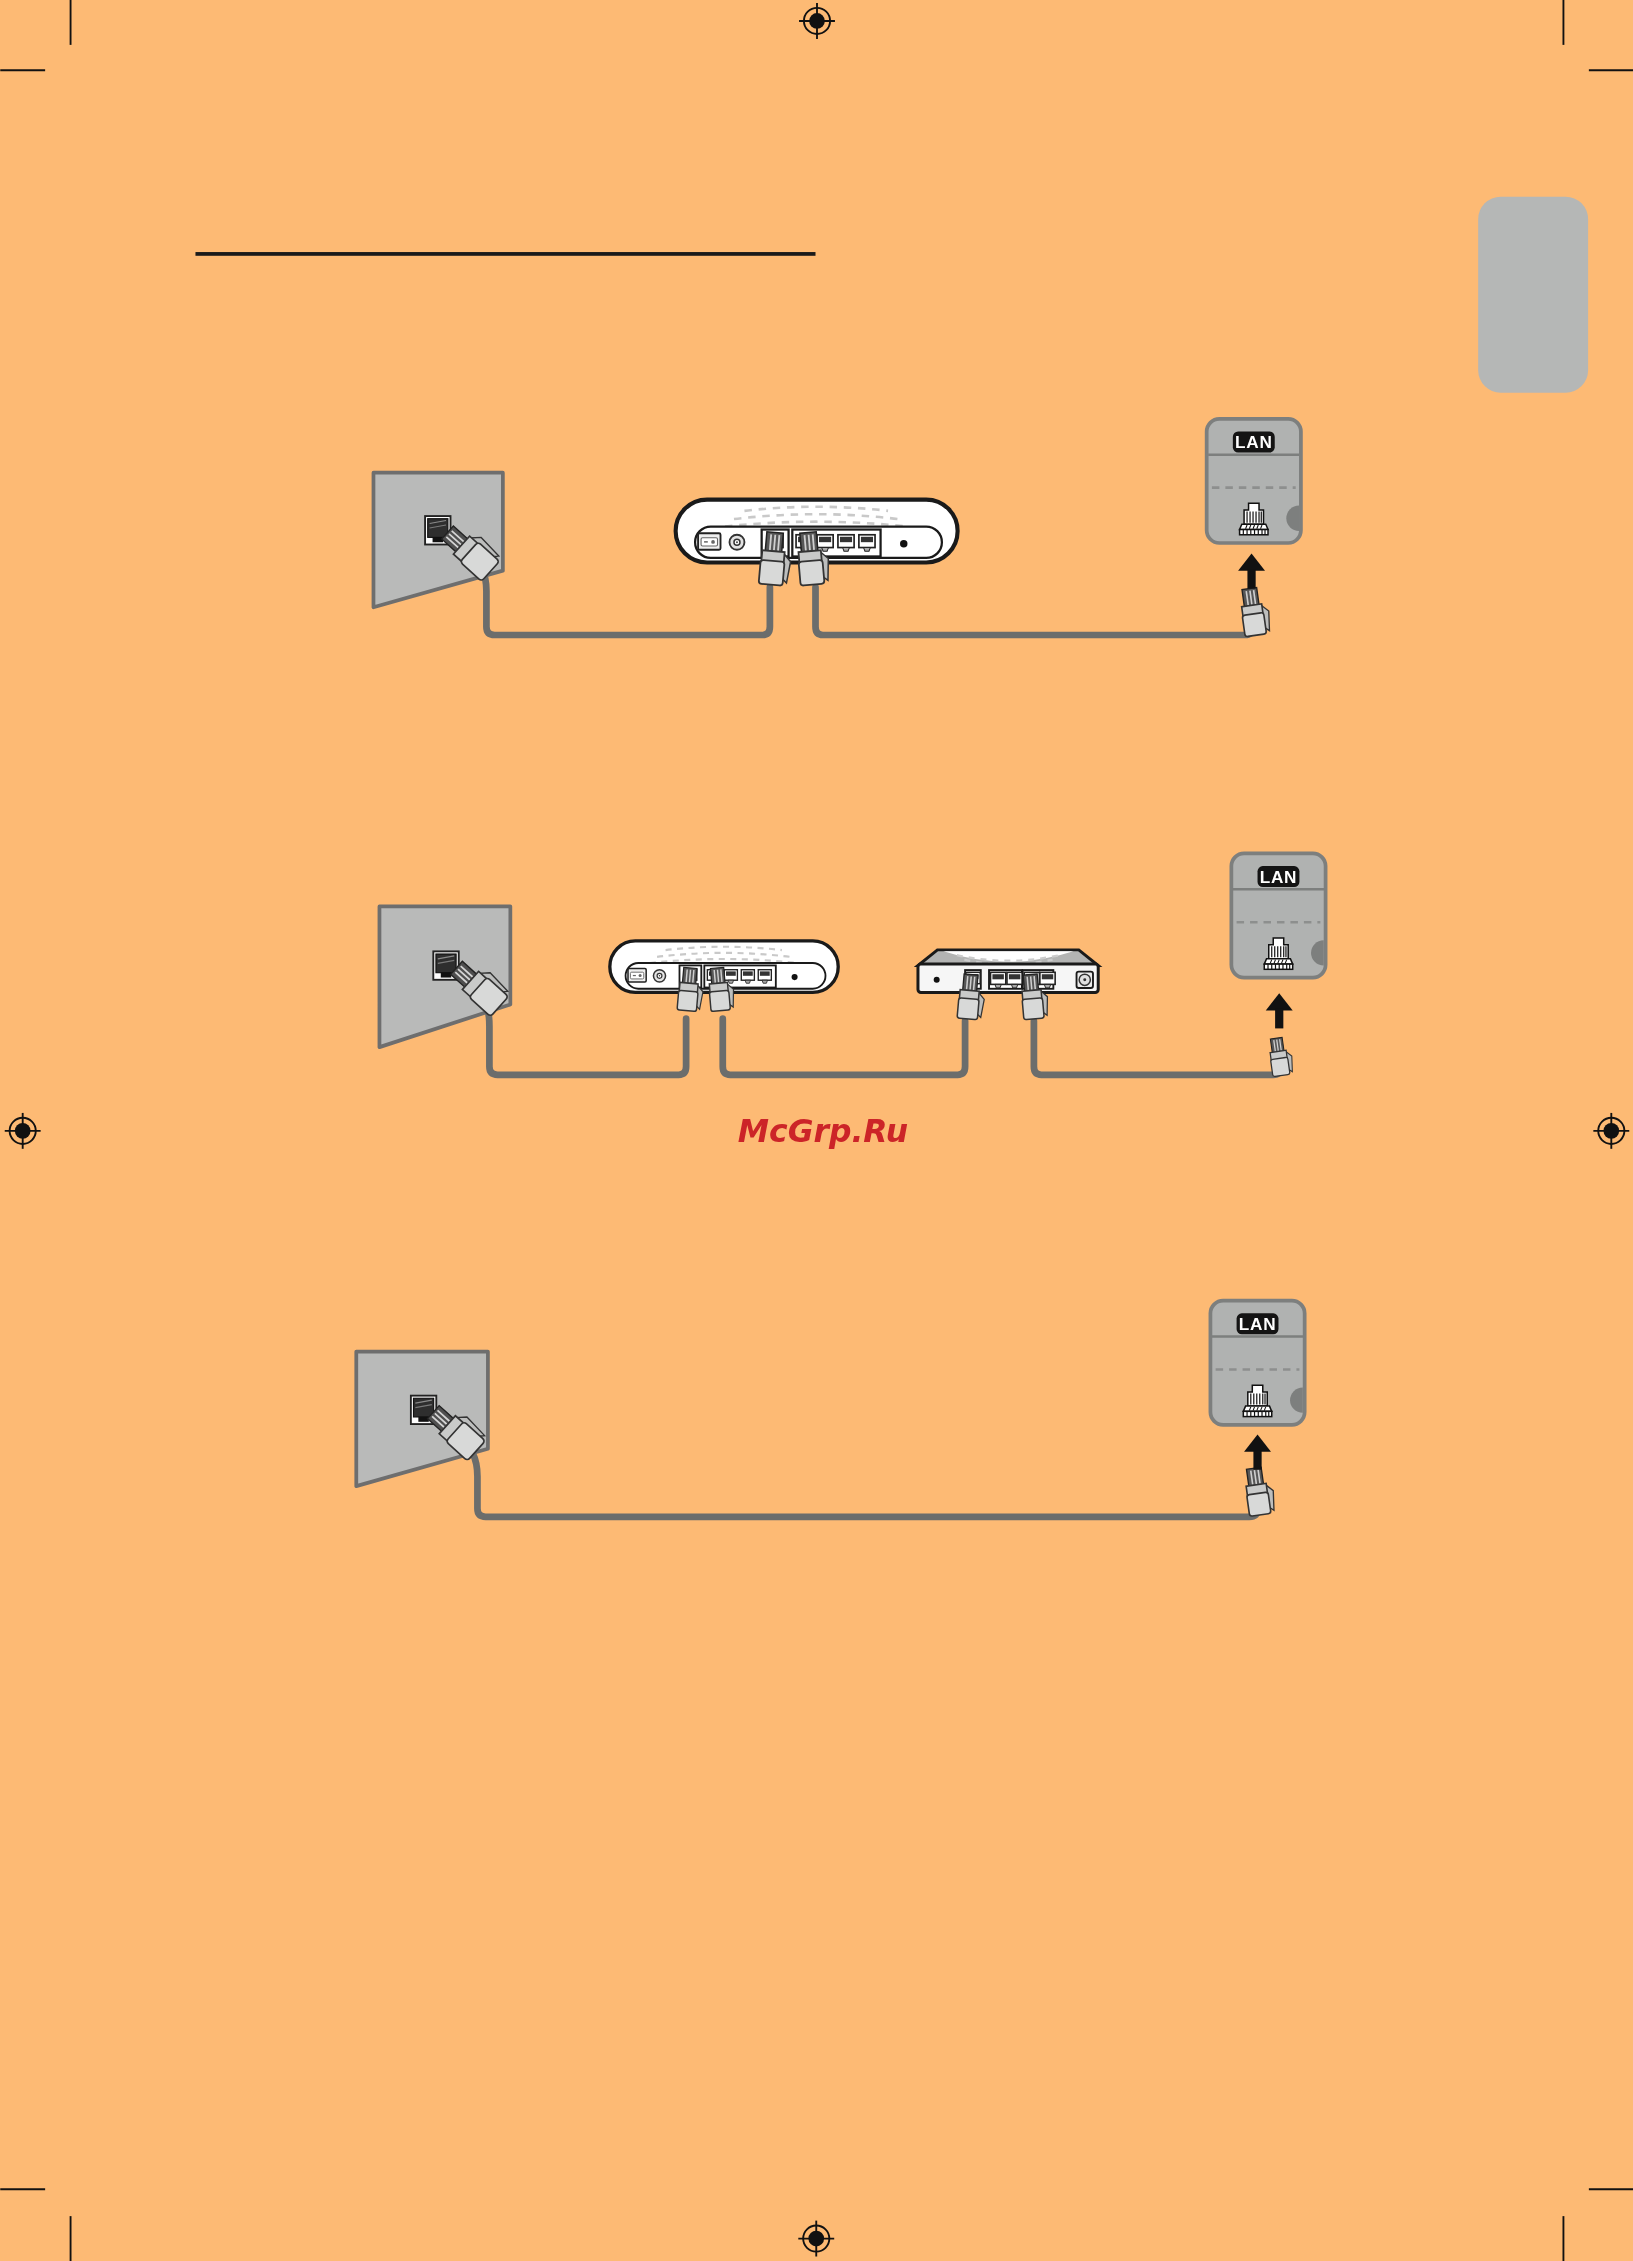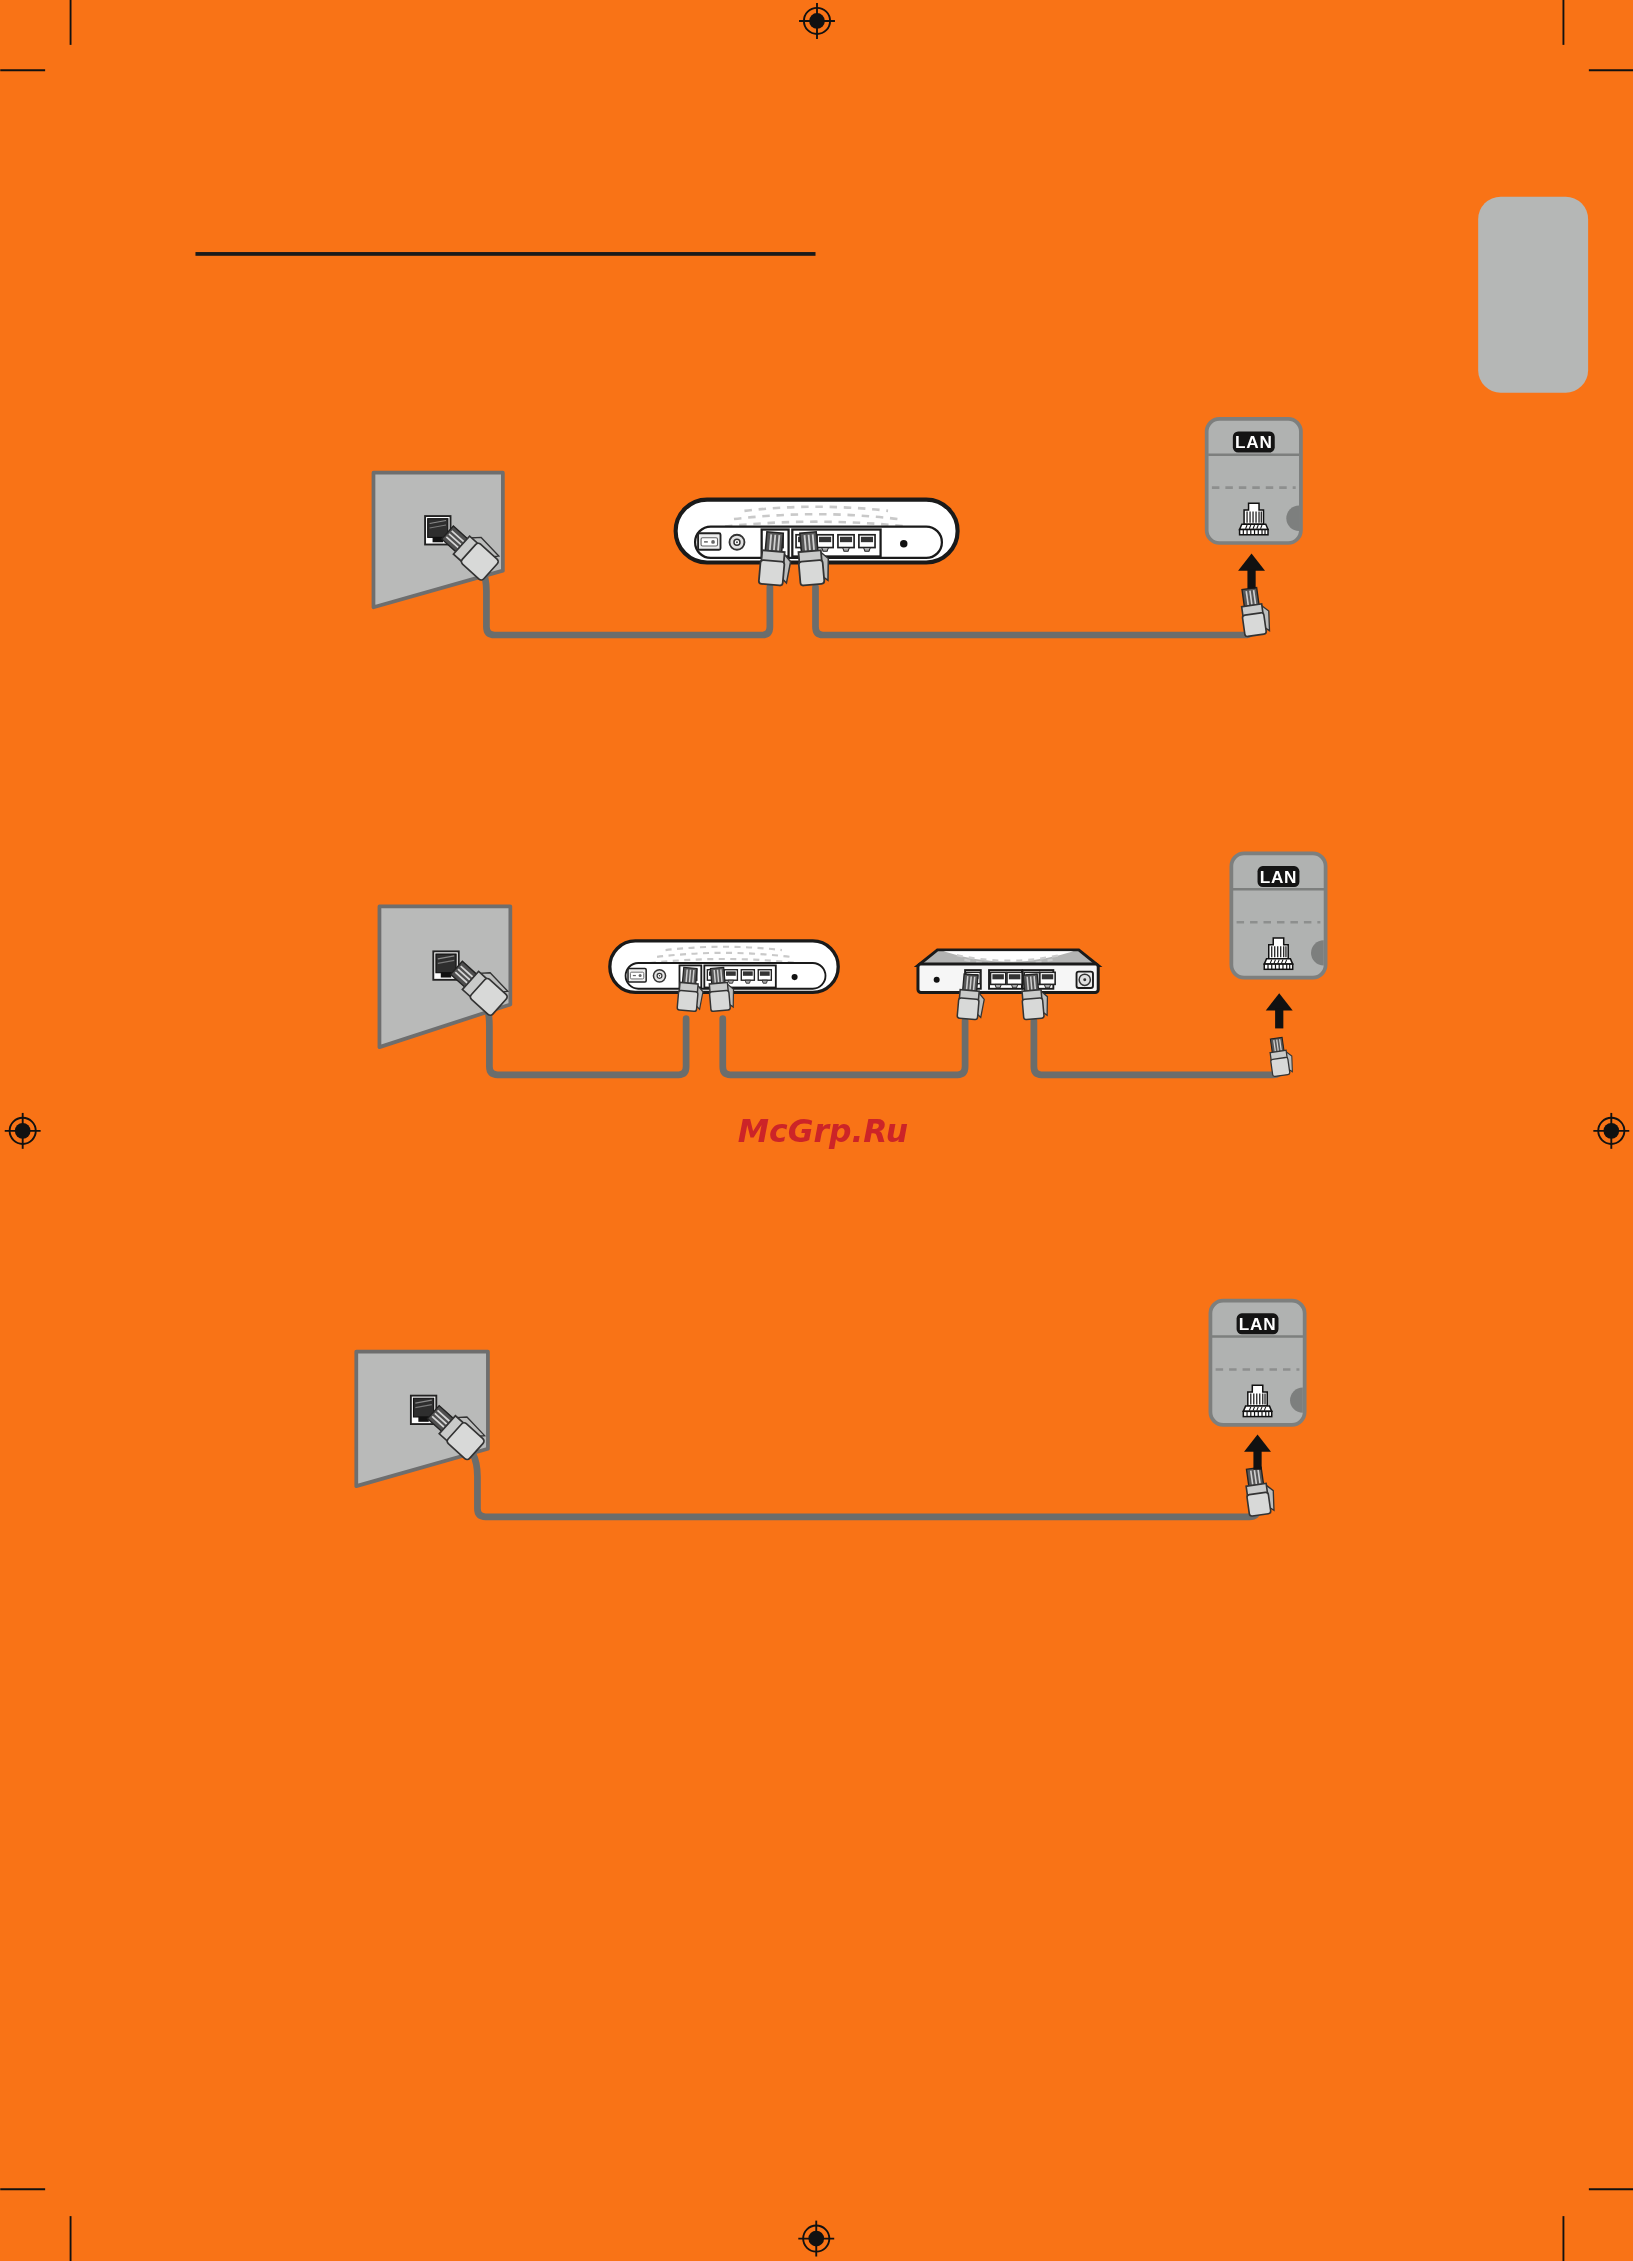--- a/index.html
+++ b/index.html
@@ -1,19 +1,19 @@
 <!DOCTYPE html>
 <html style="font-size:12px"><head>
 <meta charset="utf-8">
 <style>
   html,body{margin:0;padding:0;background:#e8e8e8;}
   .page{
     position:relative;
     width:1634px;height:2261px;
-    background:#f97316;
+    background:#fdba74;
     margin:0 auto;
     font-family:"Liberation Sans", sans-serif;
     overflow:hidden;
   }
   svg{display:block}
   .lan-label{
     font-family:"Liberation Sans", sans-serif;
     font-size:23px;font-weight:bold;fill:#ffffff;
     letter-spacing:1px;text-anchor:middle;
   }

